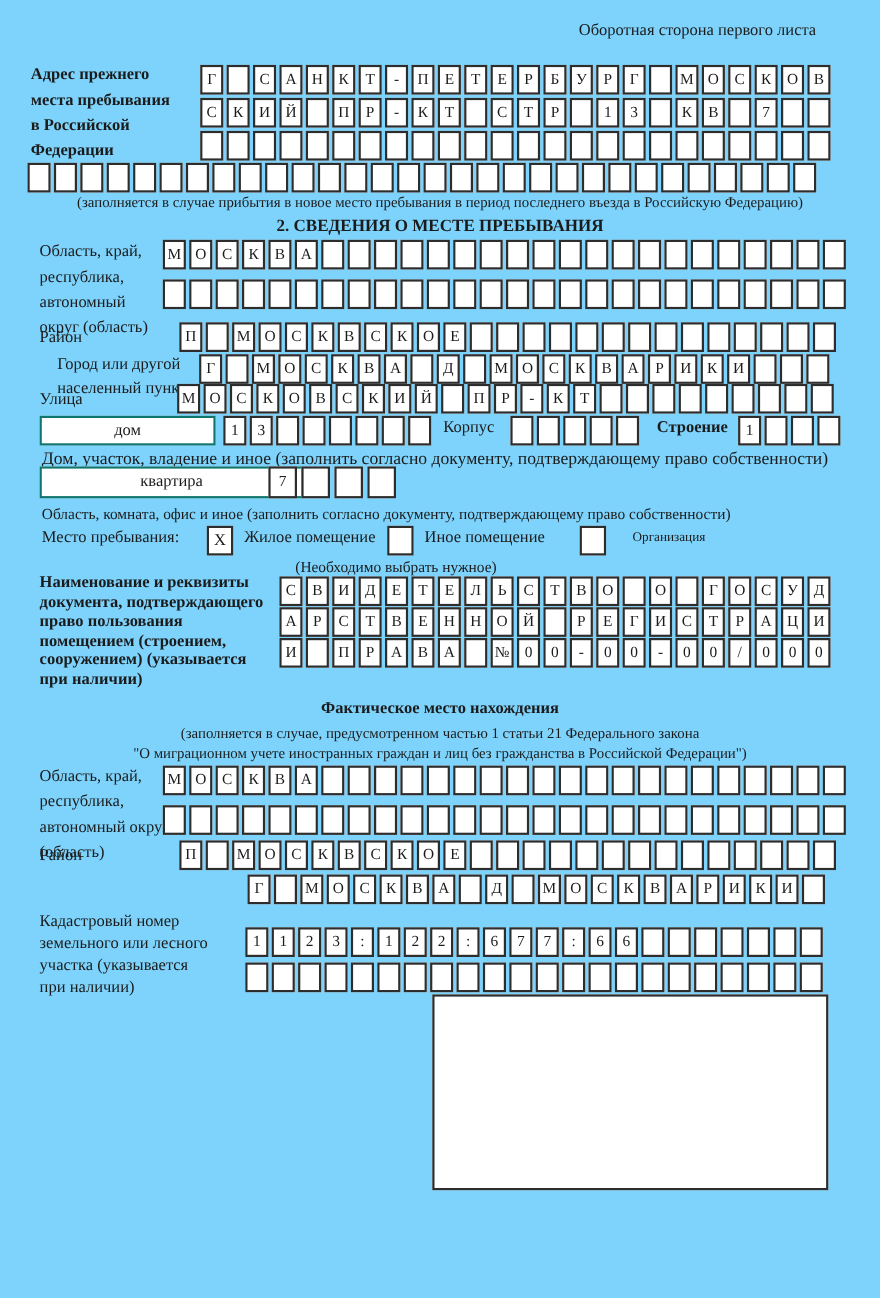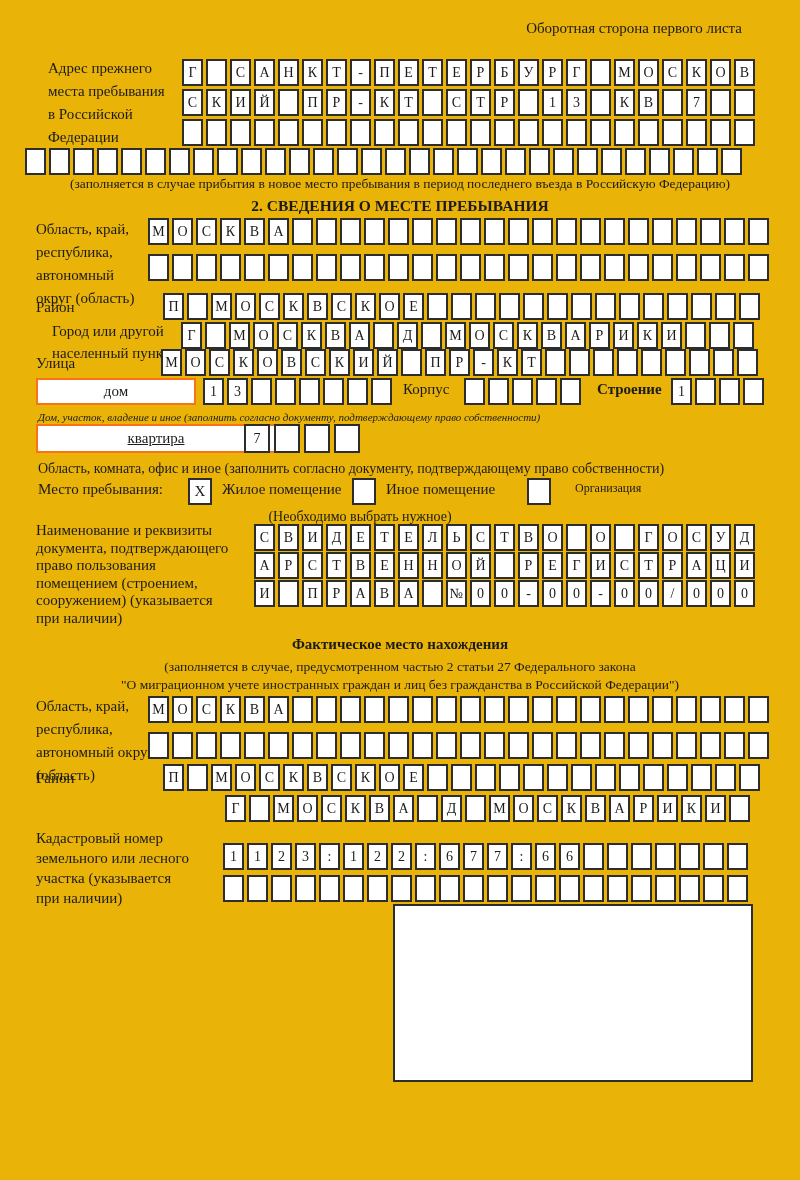--- a/index.html
+++ b/index.html
@@ -1,53 +1,53 @@
 <!DOCTYPE html>
 <html><head>
 <meta charset="utf-8">
 <style>
   html,body{margin:0;padding:0;background:#ffffff;}
   .page{
-    position:relative;width:800px;height:1180px;margin:0 auto;background:#eab308;
+    position:relative;width:800px;height:1180px;margin:0 auto;background:#7dd3fc;
     font-family:"Liberation Serif","DejaVu Serif",serif;color:#1b1b1b;overflow:hidden;
   }
   .abs{position:absolute;}
   .label{font-size:15px;line-height:23px;white-space:pre-line;}
   .label.tight{line-height:17.5px;}
   .label.mid{line-height:20px;}
   .cellrow{display:flex;gap:3px;}
   .cell{
     flex:0 0 auto;width:21px;height:27px;border:2px solid #2d2d2d;box-sizing:border-box;
     display:flex;align-items:center;justify-content:center;
     font-size:14px;line-height:1;background:#fff;
   }
   .bigcell .cell{width:26px;height:29px;gap:0;}
   .bigcell{gap:4px;}
   .namebox{
-    border:2px solid #f97316;box-sizing:border-box;display:flex;align-items:center;justify-content:center;
+    border:2px solid #0f766e;box-sizing:border-box;display:flex;align-items:center;justify-content:center;
     font-size:15px;background:#fff;
   }
   .cb{
     width:24px;height:27px;border:2px solid #2d2d2d;box-sizing:border-box;display:flex;
     align-items:center;justify-content:center;font-size:15px;background:#fff;
   }
   .note{font-size:13.5px;line-height:17px;}
   .center{left:0;width:100%;text-align:center;}
   .title{font-weight:bold;font-size:15.5px;}
   .stampbox{border:2px solid #2d2d2d;box-sizing:border-box;background:#fff;}
   .stampcap{font-size:14px;line-height:19.5px;text-align:center;}
 </style>
 </head>
 <body>
 
 <div class="page">
 
   <div class="abs" style="top:20px;right:58px;font-size:15px;">Оборотная сторона первого листа</div>
 
-  <div class="abs label" style="left:48px;top:57px;width:160px;">Адрес прежнего
+  <div class="abs label" style="left:28px;top:57px;width:160px;font-weight:bold;">Адрес прежнего
 места пребывания
 в Российской
 Федерации</div>
   <div class="abs cellrow" style="left:182px;top:59px;">
       <span class="cell">Г</span>
       <span class="cell"></span>
       <span class="cell">С</span>
       <span class="cell">А</span>
       <span class="cell">Н</span>
       <span class="cell">К</span>
@@ -325,41 +325,41 @@
       <span class="cell"></span>
       <span class="cell"></span>
     </div>
   <div class="abs" style="left:597px;top:381px;font-size:15px;font-weight:bold;">Строение</div>
   <div class="abs cellrow" style="left:671px;top:378px;">
       <span class="cell">1</span>
       <span class="cell"></span>
       <span class="cell"></span>
       <span class="cell"></span>
     </div>
-  <div class="abs note" style="left:38px;top:409px;font-size:11px;font-style:italic;">Дом, участок, владение и иное (заполнить согласно документу, подтверждающему право собственности)</div>
-
-  <div class="abs namebox" style="left:36px;top:424px;width:240px;height:29px;text-decoration:underline;">квартира</div>
+  <div class="abs note" style="left:38px;top:409px;font-size:16px;">Дом, участок, владение и иное (заполнить согласно документу, подтверждающему право собственности)</div>
+
+  <div class="abs namebox" style="left:36px;top:424px;width:240px;height:29px;">квартира</div>
   <div class="abs cellrow bigcell" style="left:244px;top:424px;">
       <span class="cell">7</span>
       <span class="cell"></span>
       <span class="cell"></span>
       <span class="cell"></span>
     </div>
   <div class="abs note" style="left:38px;top:460px;font-size:14px;">Область, комната, офис и иное (заполнить согласно документу, подтверждающему право собственности)</div>
 
   <div class="abs" style="left:38px;top:481px;font-size:15px;">Место пребывания:</div>
   <div class="abs cb" style="left:188px;top:478px;">X</div>
   <div class="abs" style="left:222px;top:481px;font-size:15px;">Жилое помещение</div>
   <div class="abs cb" style="left:352px;top:478px;"></div>
   <div class="abs" style="left:386px;top:481px;font-size:15px;">Иное помещение</div>
   <div class="abs cb" style="left:527px;top:478px;"></div>
   <div class="abs" style="left:575px;top:481px;font-size:12px;">Организация</div>
   <div class="abs note" style="left:150px;top:508px;width:420px;text-align:center;font-size:14px;">(Необходимо выбрать нужное)</div>
 
-  <div class="abs label tight" style="left:36px;top:522px;width:215px;">Наименование и реквизиты
+  <div class="abs label tight" style="left:36px;top:522px;width:215px;font-weight:bold;">Наименование и реквизиты
 документа, подтверждающего
 право пользования
 помещением (строением,
 сооружением) (указывается
 при наличии)</div>
   <div class="abs cellrow" style="left:254px;top:524px;">
       <span class="cell">С</span>
       <span class="cell">В</span>
       <span class="cell">И</span>
       <span class="cell">Д</span>
@@ -422,21 +422,21 @@
       <span class="cell">-</span>
       <span class="cell">0</span>
       <span class="cell">0</span>
       <span class="cell">/</span>
       <span class="cell">0</span>
       <span class="cell">0</span>
       <span class="cell">0</span>
     </div>
 
   <div class="abs center" style="top:636px;font-weight:bold;font-size:15px;">Фактическое место нахождения</div>
-  <div class="abs note center" style="top:658px;">(заполняется в случае, предусмотренном частью 2 статьи 27 Федерального закона</div>
+  <div class="abs note center" style="top:658px;">(заполняется в случае, предусмотренном частью 1 статьи 21 Федерального закона</div>
   <div class="abs note center" style="top:676px;">"О миграционном учете иностранных граждан и лиц без гражданства в Российской Федерации")</div>
 
   <div class="abs label" style="left:36px;top:695px;width:140px;">Область, край,
 республика,
 автономный округ
 (область)</div>
   <div class="abs cellrow" style="left:148px;top:696px;">
       <span class="cell">М</span>
       <span class="cell">О</span>
       <span class="cell">С</span>

